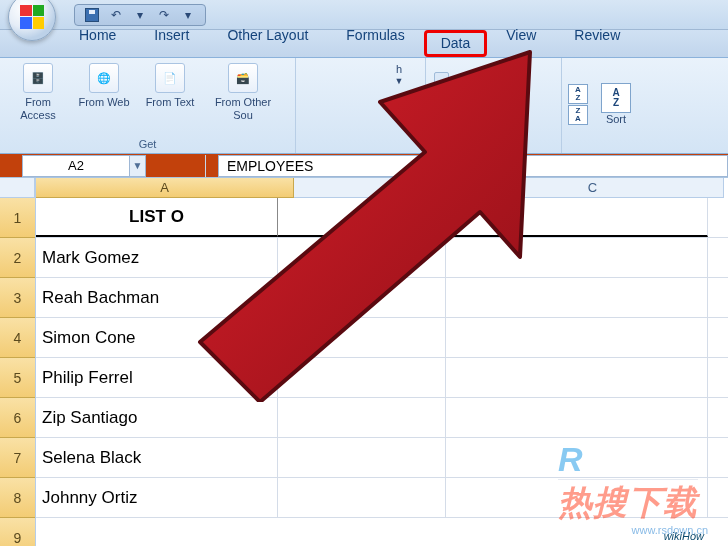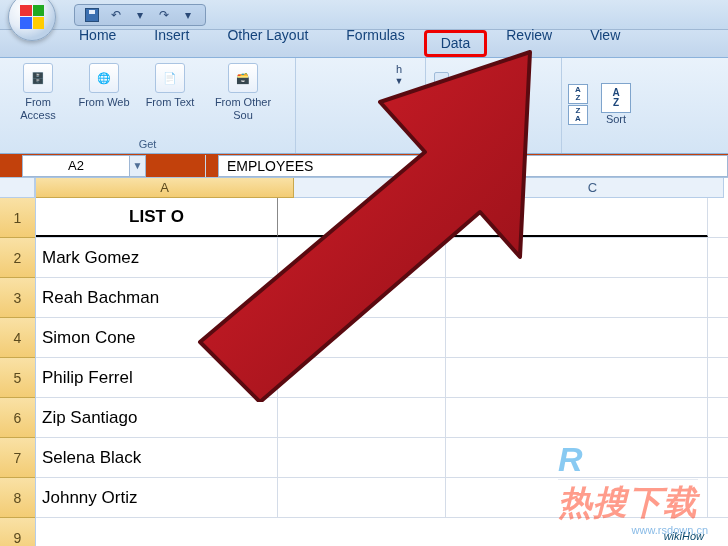--- a/index.html
+++ b/index.html
@@ -88,22 +88,22 @@
     <div class="qat-btn">▾</div>
   </div>
 </div>
 
 <div class="tabs">
   <div class="tab">Home</div>
   <div class="tab">Insert</div>
   <div class="tab">Other Layout</div>
   <div class="tab">Formulas</div>
   <div class="tab highlight">Data</div>
+  <div class="tab">View</div>
   <div class="tab">Review</div>
-  <div class="tab">View</div>
 </div>
 
 <div class="ribbon">
   <div class="grp" style="width:296px;">
     <div class="grp-body">
       <div class="big-btn">
         <div class="ic">🗄️</div>
         <span>From Access</span>
       </div>
       <div class="big-btn">

